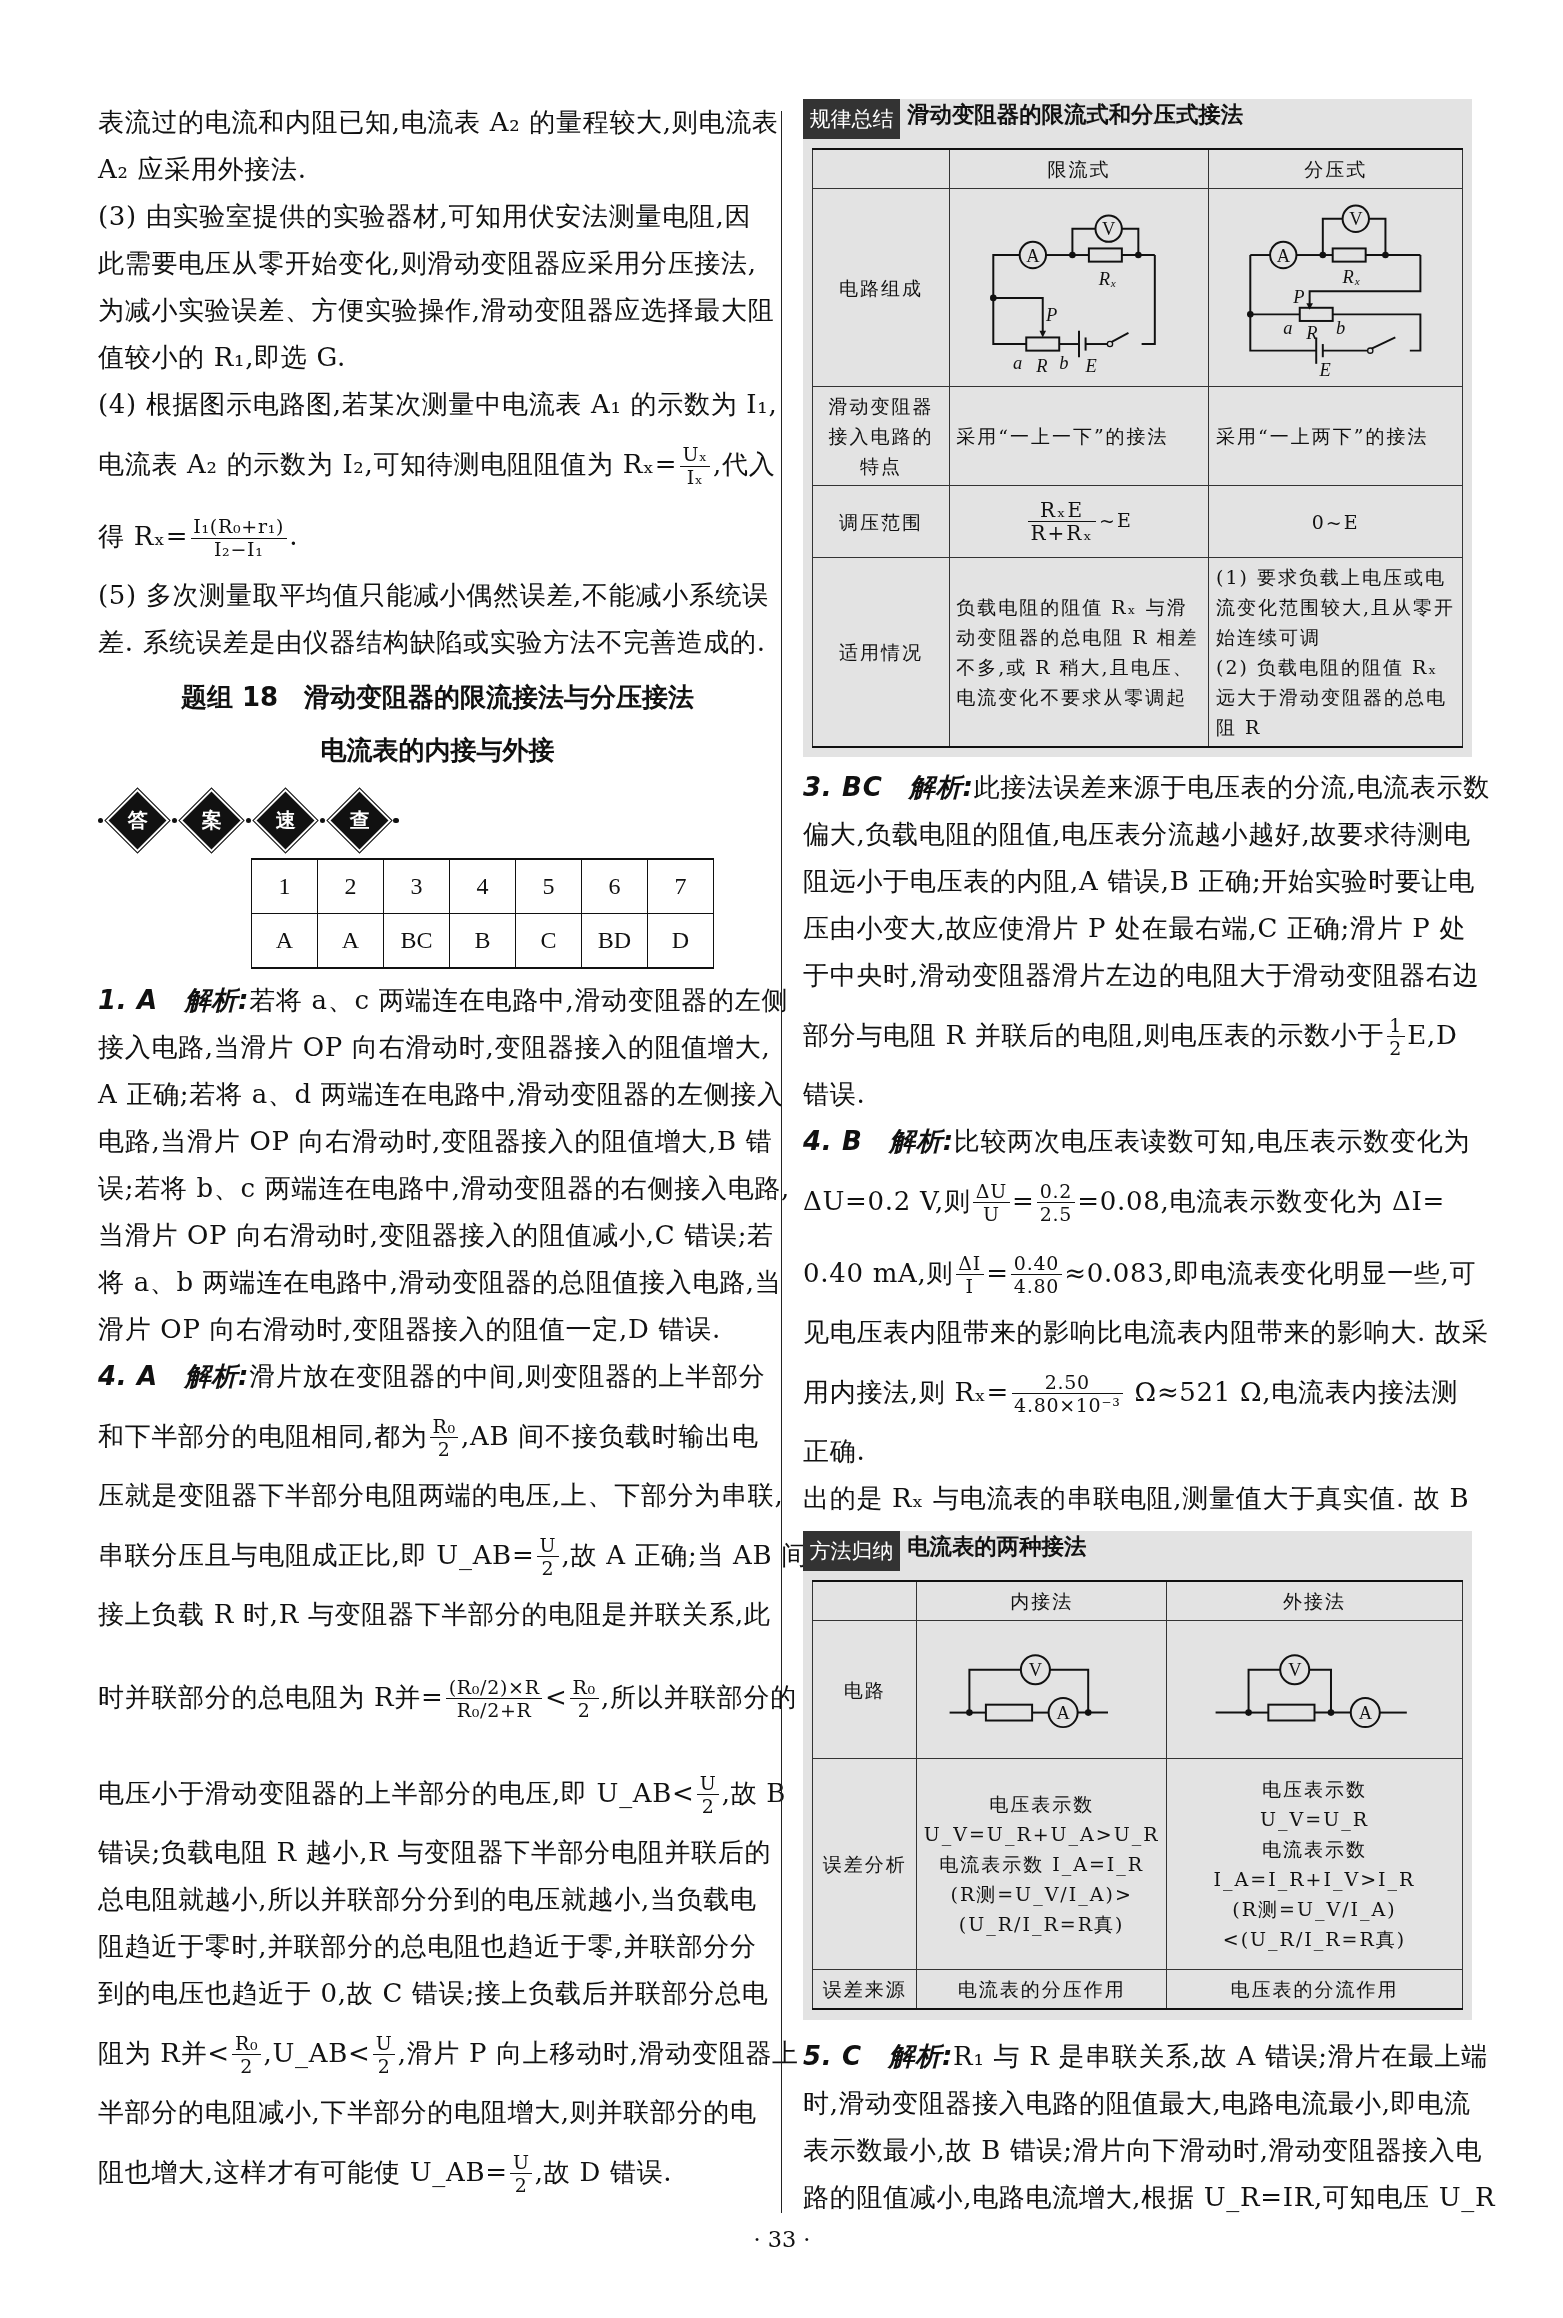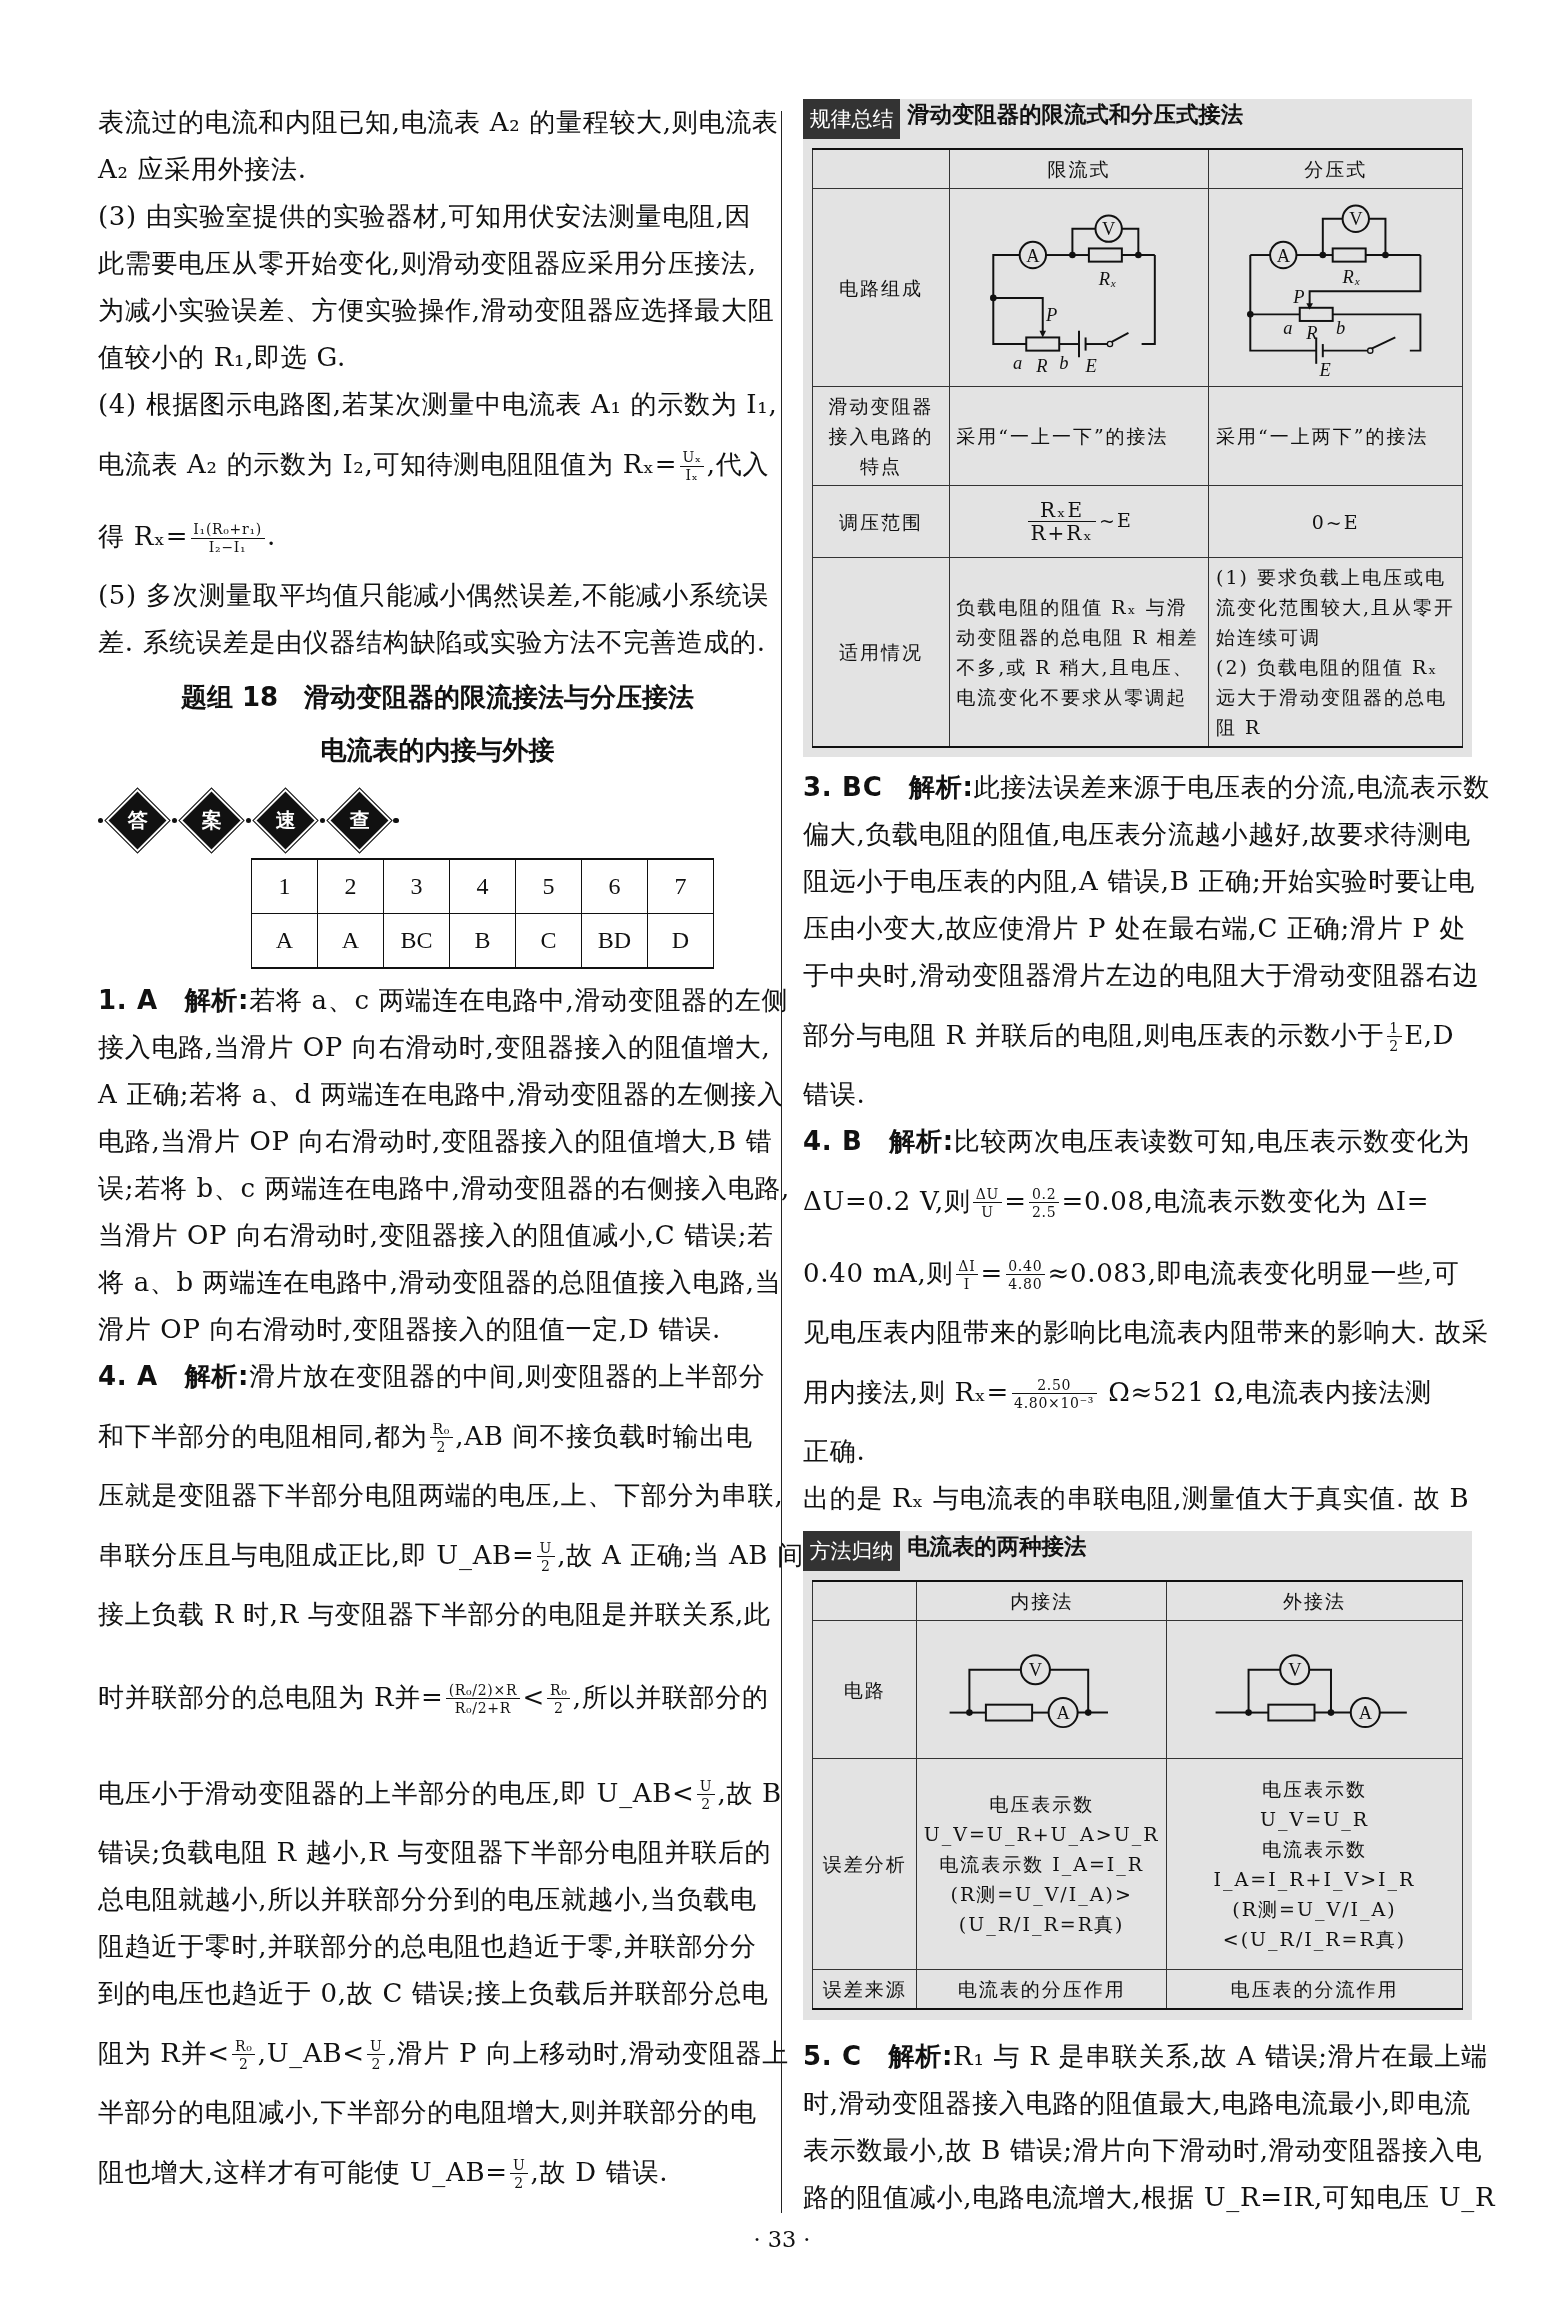--- a/index.html
+++ b/index.html
@@ -5,24 +5,24 @@
   html, body { margin: 0; padding: 0; background: #ffffff; }
   body { width: 1564px; height: 2319px; position: relative; overflow: hidden;
          font-family: "DejaVu Serif", "Liberation Serif", serif; color: #111; }
   .col { position: absolute; top: 99px; }
   .col-left { left: 98px; width: 679px; }
   .col-right { left: 803px; width: 669px; }
   .divider { position: absolute; left: 781px; top: 111px; width: 1.3px; height: 2102px; background: #222; }
   p.line { margin: 0; font-size: 26px; line-height: 47px; letter-spacing: 0.7px; white-space: nowrap; }
   p.tall { line-height: 72px; }
   .frac { display: inline-block; vertical-align: middle; text-align: center; margin: 0 2.6px; line-height: 1; }
-  .frac > span { display: block; font-size: 14px; padding: 1.3px 2.6px; }
+  .frac > span { display: block; font-size: 19px; padding: 1.3px 2.6px; }
   .frac > span.num { border-bottom: 1.3px solid #111; }
   .frac.small > span { font-size: 20px; }
-  .b { font-weight: bold; font-family: "DejaVu Sans", sans-serif; }
+  .b { font-weight: bold; font-family: "DejaVu Sans", sans-serif; font-style: italic; }
   .q-title { text-align: center; font-family: "DejaVu Sans", sans-serif; font-weight: bold; font-size: 26px; line-height: 53px; margin: 0; }
   .banner { display: flex; gap: 2.6px; align-items: center; margin: 21px 0 14.5px 0; }
   .diamond { width: 41px; height: 41px; background: #111; transform: rotate(45deg); display: flex; align-items: center; justify-content: center; margin: 0 9.2px; border: 2px solid #fff; outline: 1.3px solid #111; }
   .diamond span { transform: rotate(-45deg); color: #fff; font-size: 20px; font-family: "DejaVu Sans", sans-serif; font-weight: bold; }
   .dot { width: 5.3px; height: 5.3px; border-radius: 50%; background: #111; }
   table.ans { border-collapse: collapse; margin: 0 0 8px 153px; border-top: 2.6px solid #111; border-bottom: 2.6px solid #111; }
   table.ans td { border: 1.3px solid #111; width: 63px; height: 51px; text-align: center; font-size: 24px; font-family: "Liberation Serif", serif; }
   .box { background: #e3e3e3; padding: 0 9.2px 9.2px 9.2px; }
   .box-head { display: flex; height: 40px; margin: 0 -9.2px 9.2px -9.2px; }
   .box-tag { background: #333333; color: #fff; font-family: "DejaVu Sans", sans-serif; font-size: 21px; padding: 4px 6.6px; height: 32px; line-height: 32px; }

